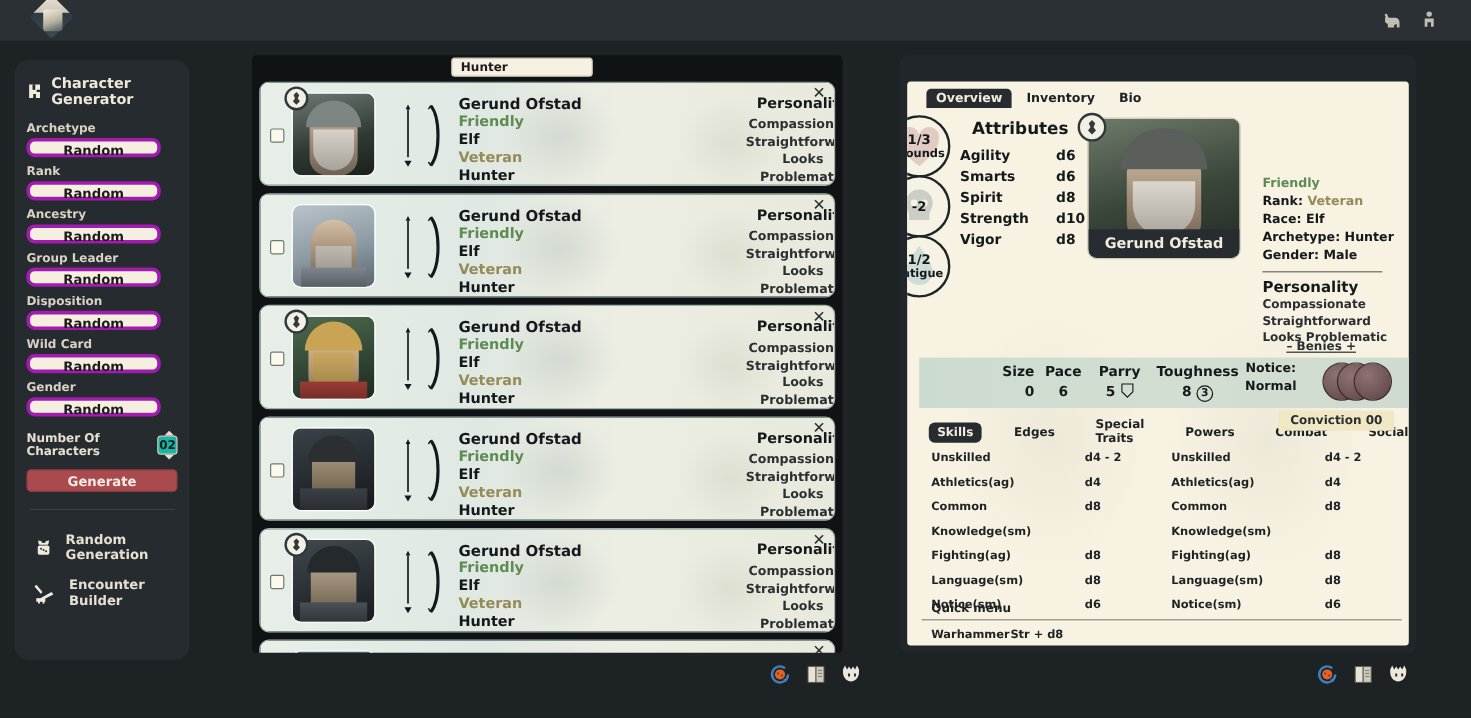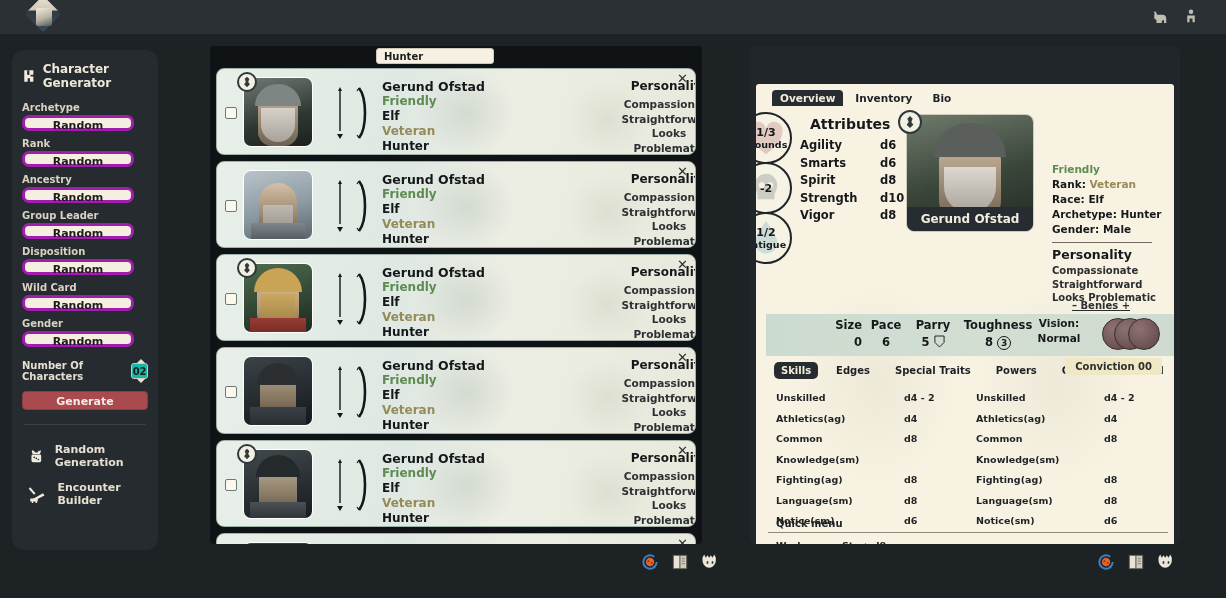--- a/index.html
+++ b/index.html
@@ -112,21 +112,21 @@
   .pt .bg { position: absolute; inset: 0; }
   .pt .face { position: absolute; left: 50%; transform: translateX(-50%); }
 
   
   .sheet {
     position: absolute; left: 750px; top: 46px; width: 430px; height: 498px;
     background: #20262a; border-radius: 6px; overflow: hidden;
   }
   .sheet-title { height: 22px; line-height: 22px; text-align: center; color: #f0e9dc;
     font-size: 12px; font-weight: bold; }
-  .sheet-body { position: absolute; left: 6px; top: 38px; width: 418px; height: 470px;
+  .sheet-body { position: absolute; left: 6px; top: 22px; width: 418px; height: 470px;
     background: #f7f2e2; border-radius: 3px; overflow: hidden; }
   .sheet-body::before {
     content: ""; position: absolute; inset: 0; pointer-events: none;
     background:
       radial-gradient(ellipse 120px 150px at 120px 300px, rgba(150,150,130,.10), transparent 70%),
       radial-gradient(ellipse 120px 150px at 300px 300px, rgba(150,150,130,.10), transparent 70%);
   }
   .tabs { display: flex; align-items: flex-end; gap: 4px; height: 22px; padding-left: 16px; padding-top: 3px; }
   .tab { font-size: 10.5px; font-weight: bold; color: #1d2124; padding: 2px 8px; cursor: pointer; border-radius: 4px 4px 0 0; }
   .tab.active { background: #262c30; color: #f3ecde; }
@@ -169,21 +169,21 @@
   .stat { position: absolute; text-align: center; }
   .stat .t { font-size: 11.5px; font-weight: bold; color: #16191b; line-height: 18px; }
   .stat .v { font-size: 11.5px; font-weight: bold; color: #16191b; line-height: 16px; }
   .vision { position: absolute; left: 262px; top: 2px; width: 62px; text-align: center; }
   .vision .t, .vision .v { font-size: 10.5px; font-weight: bold; color: #16191b; line-height: 15px; }
   .benies { position: absolute; left: 336px; top: 4px; width: 64px; height: 34px; }
   .benie { position: absolute; width: 32px; height: 32px; border-radius: 50%;
     background: radial-gradient(circle at 35% 32%, #8e7273, #6b5153 70%, #4e3a3c);
     border: 1px solid #3c2d2f; cursor: pointer; }
 
-  .subtabs { position: absolute; left: 18px; top: 256px; display: flex; align-items: center; gap: 11px; }
+  .subtabs { position: absolute; left: 18px; top: 256px; display: flex; align-items: center; gap: 20px; }
   .subtab { font-size: 10px; font-weight: bold; color: #1d2124; cursor: pointer; padding: 3px 7px; border-radius: 5px; }
   .subtab.active { background: #262c30; color: #f3ecde; }
   .conviction { position: absolute; right: 12px; top: 252px; background: #f0e7c4;
     font-size: 10px; font-weight: bold; color: #2b2f31; padding: 3px 10px; border-radius: 3px; }
 
   .skills { position: absolute; left: 12px; top: 282px; width: 400px; display: flex; }
   .skcol { width: 200px; }
   .skrow { display: flex; font-size: 9.5px; font-weight: bold; color: #1e2224; line-height: 20.5px; }
   .skrow .sn { width: 136px; padding-left: 8px; }
   .skrow .sv { width: 46px; }
@@ -617,21 +617,21 @@
             </div>
           </div>
           <div class="stat" style="left:196px;top:2px;width:72px;">
             <div class="t">Toughness</div>
             <div class="v">
               <span>8</span>
               <span style="display:inline-block;width:14px;height:14px;border:1px solid #16191b;border-radius:50%;font-size:9px;line-height:13px;text-align:center;">3</span>
             </div>
           </div>
           <div class="vision">
-            <div class="t">Vision:</div>
+            <div class="t">Notice:</div>
             <div class="v">Normal</div>
           </div>
           <div class="benies">
             <div class="benie" style="left:0;top:0"></div>
             <div class="benie" style="left:12px;top:0"></div>
             <div class="benie" style="left:26px;top:0"></div>
           </div>
         </div>
 
         <div class="subtabs">

